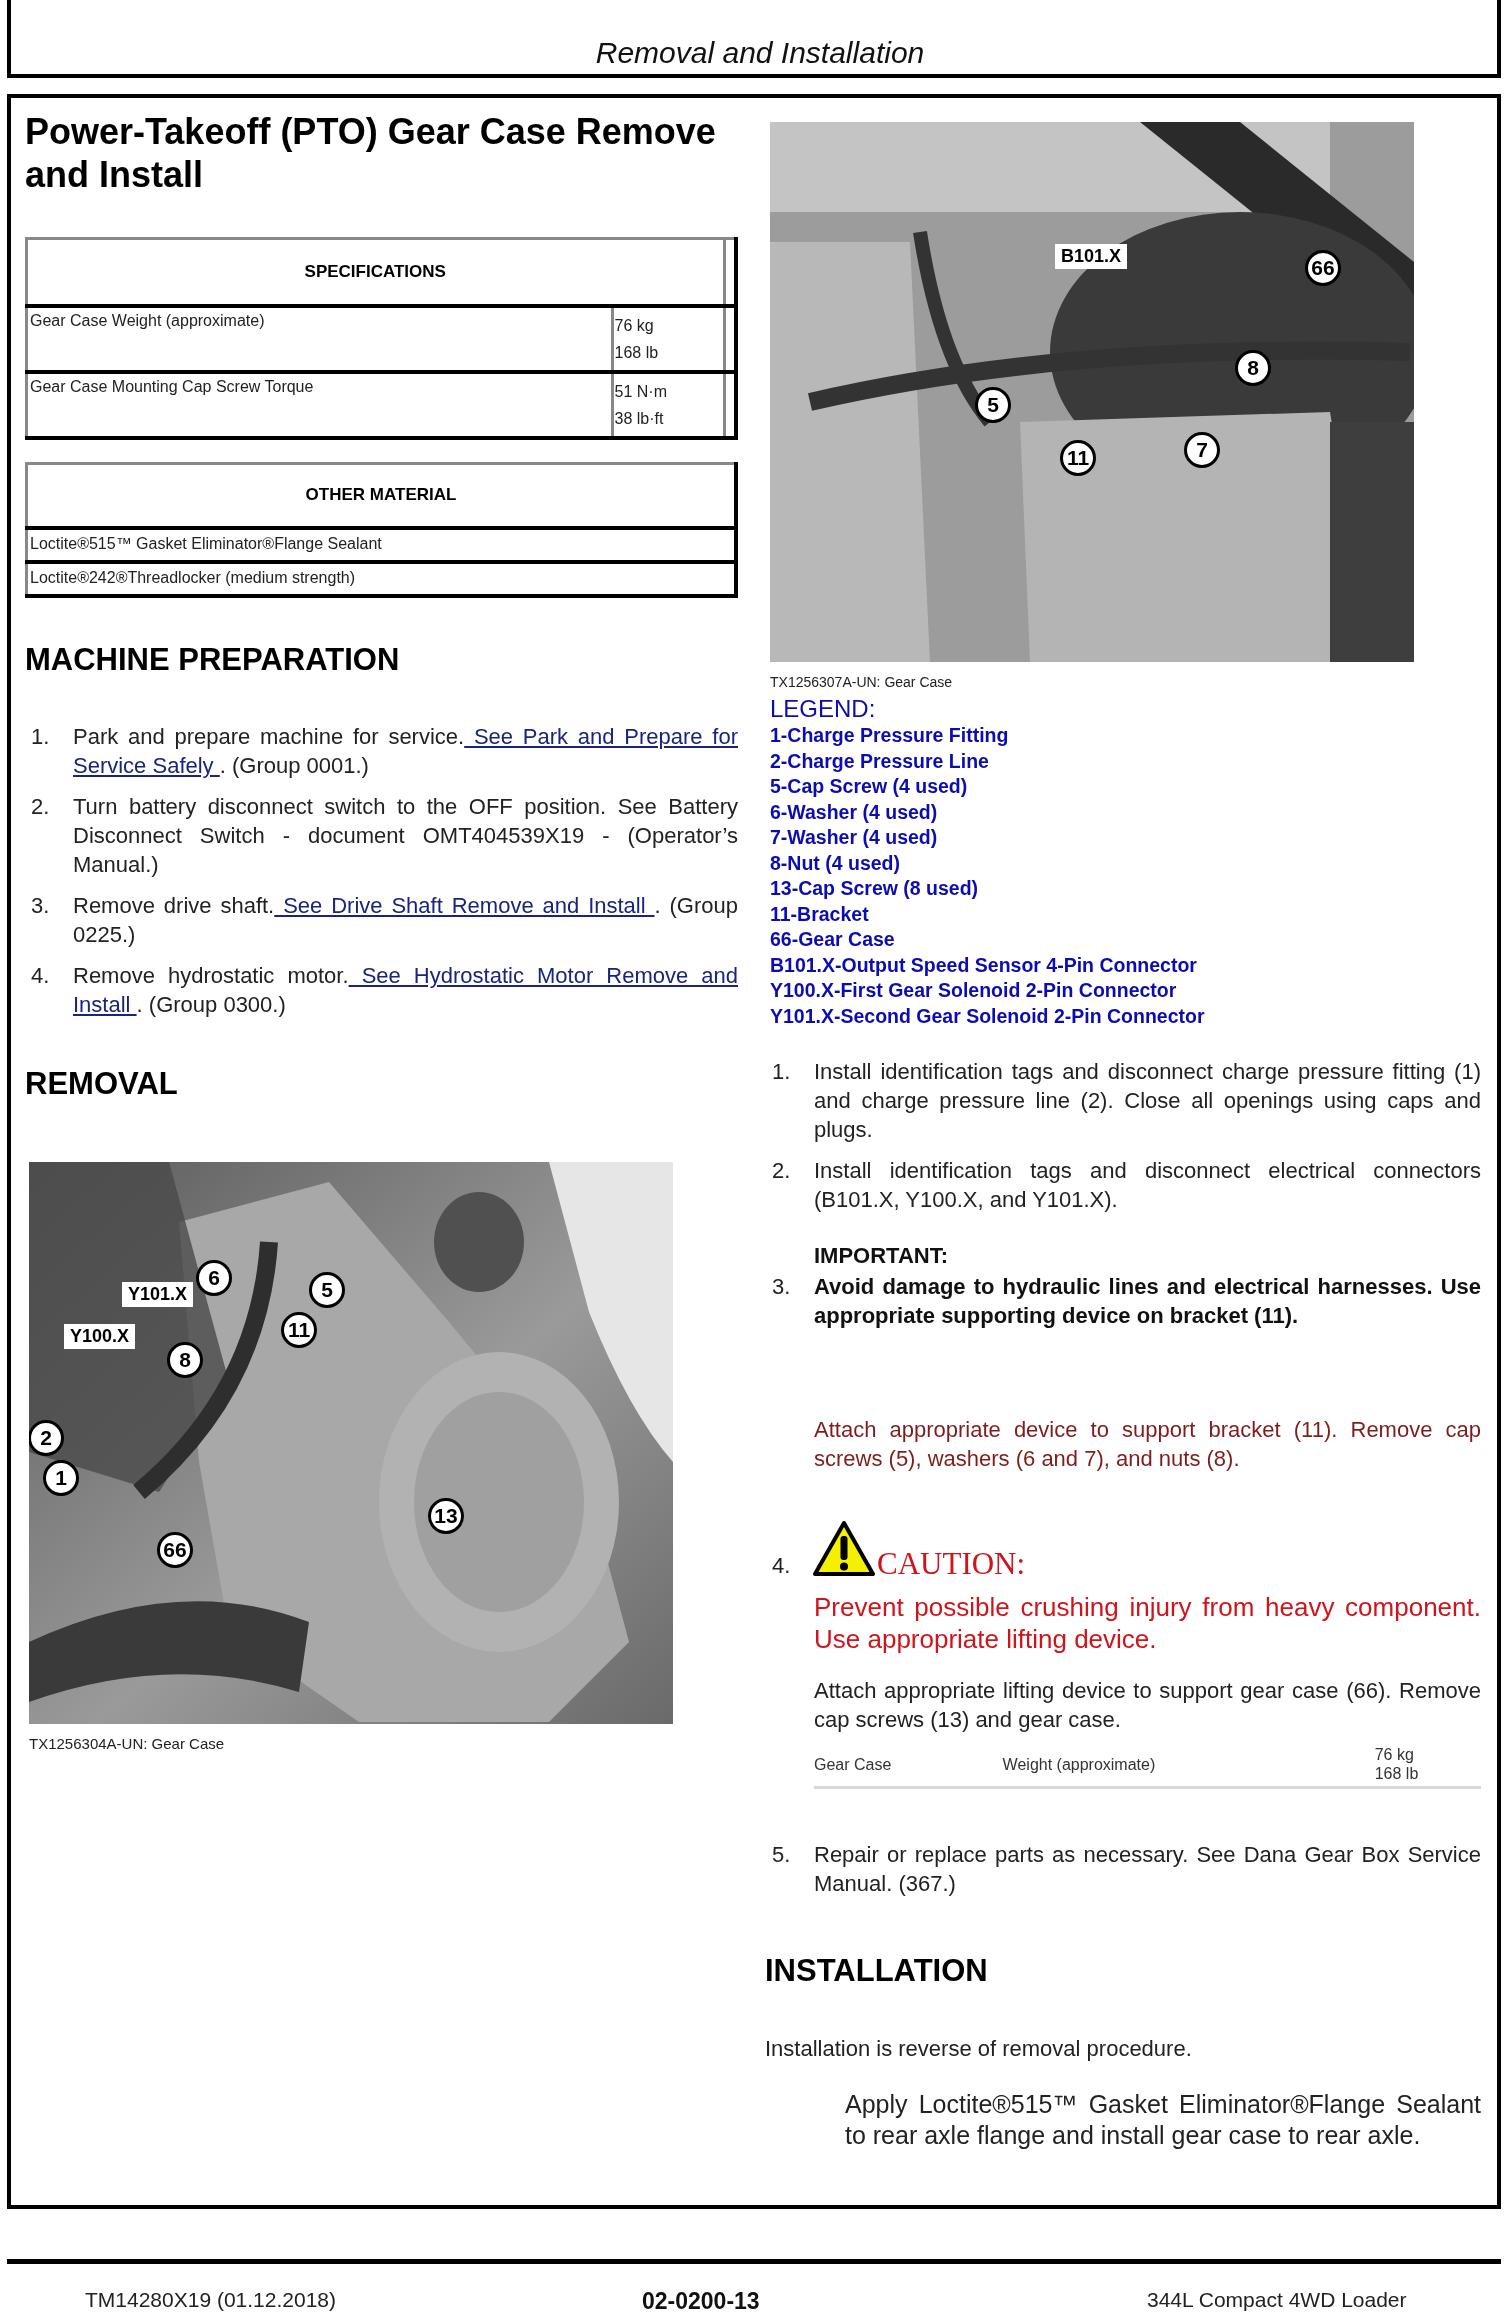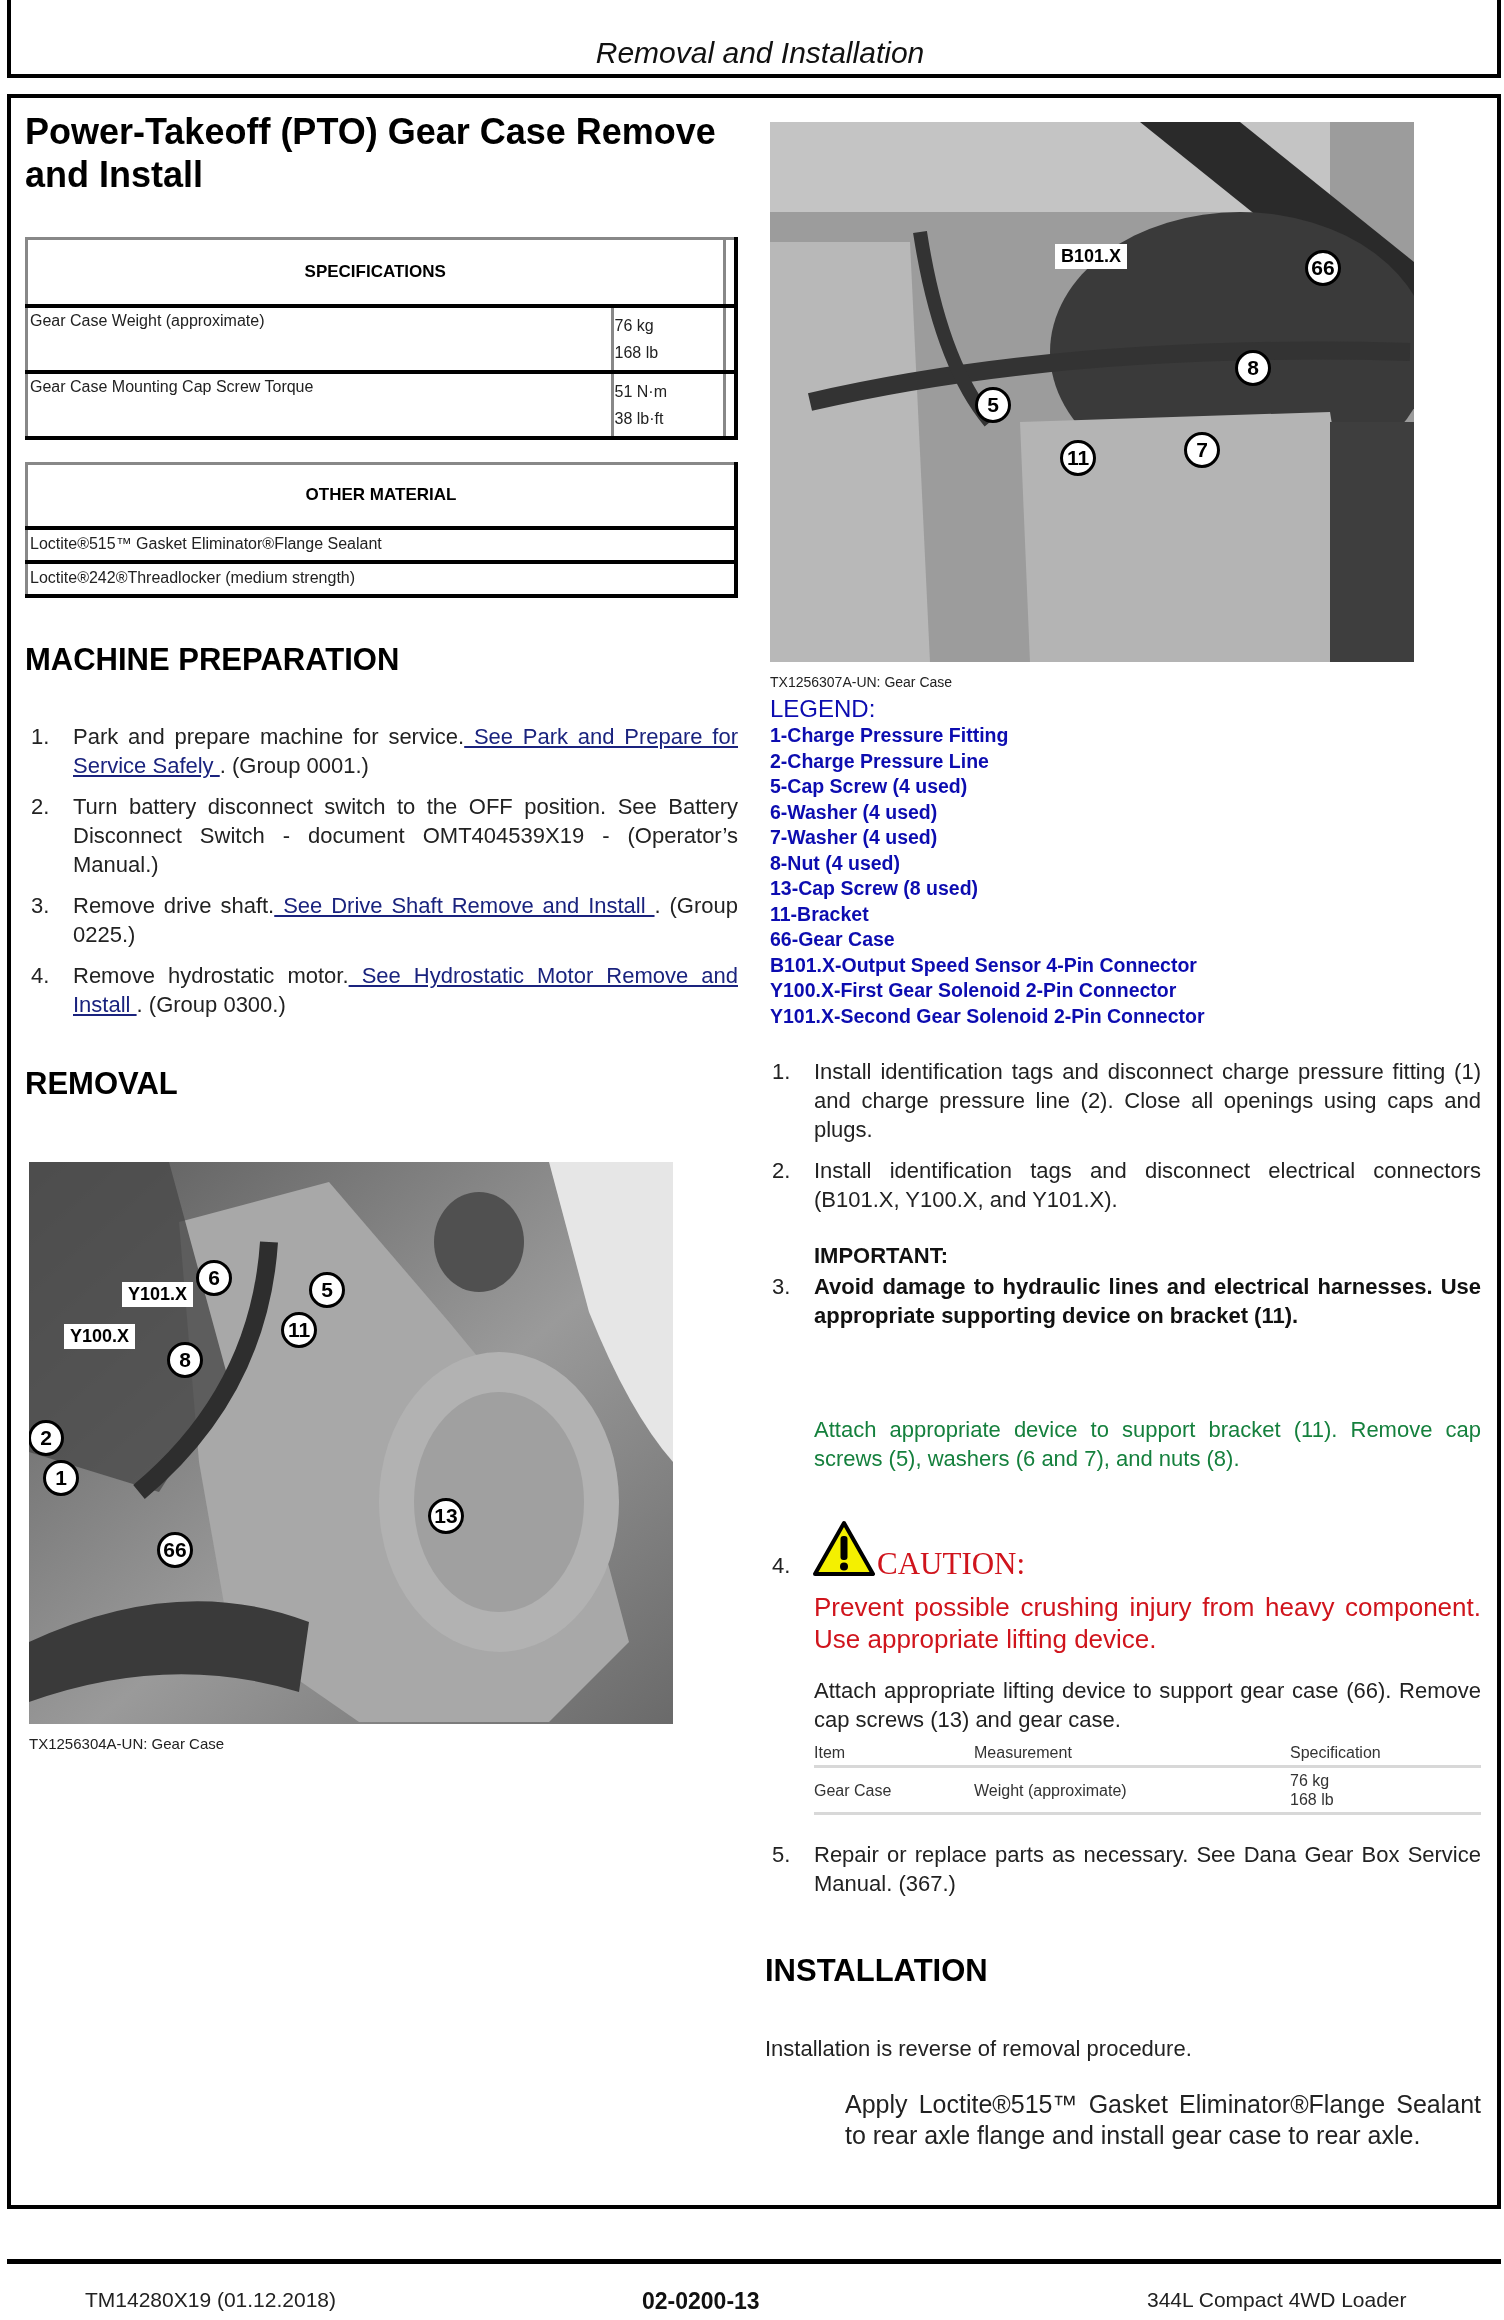--- a/index.html
+++ b/index.html
@@ -201,39 +201,34 @@
   </li>
 </ol>
 
 <div class="abs" style="left:814px; top:1243px; font-size:22px; font-weight:bold; color:#111;">IMPORTANT:</div>
 <ol class="steps" style="left:766px; top:1272px; width:715px;">
   <li>
     <span class="num" style="font-weight:normal;">3.</span>
     <span style="font-weight:bold; color:#111;">Avoid damage to hydraulic lines and electrical harnesses. Use appropriate supporting device on bracket (11).</span>
   </li>
 </ol>
-<div class="abs" style="left:814px; top:1415px; width:667px; font-size:22px; line-height:29px; text-align:justify; color:#15803d;">Attach appropriate device to support bracket (11). Remove cap screws (5), washers (6 and 7), and nuts (8).</div>
+<div class="abs" style="left:814px; top:1415px; width:667px; font-size:22px; line-height:29px; text-align:justify; color:#7f1d1d;">Attach appropriate device to support bracket (11). Remove cap screws (5), washers (6 and 7), and nuts (8).</div>
 
 <div class="abs" style="left:772px; top:1553px; font-size:22px; color:#222;">4.</div>
 <svg class="abs" style="left:812px; top:1520px;" width="64" height="58" viewBox="0 0 64 58">
   <path d="M32 3 L61 54 L3 54 Z" fill="#f4f000" stroke="#000" stroke-width="4" stroke-linejoin="round"></path>
   <rect x="28.5" y="16" width="7" height="24" rx="3" fill="#000"></rect>
   <circle cx="32" cy="46.5" r="4" fill="#000"></circle>
 </svg>
 <div class="abs redtxt" style="left:877px; top:1546px; font-size:31px;font-family:Liberation Serif, serif;">CAUTION:</div>
 <div class="abs redtxt" style="left:814px; top:1591px; width:667px; font-size:26px; line-height:32px; text-align:justify;">Prevent possible crushing injury from heavy component. Use appropriate lifting device.</div>
 <div class="abs" style="left:814px; top:1676px; width:667px; font-size:22px; line-height:29px; text-align:justify; color:#222;">Attach appropriate lifting device to support gear case (66). Remove cap screws (13) and gear case.</div>
 
 <table class="inline" style="left:814px; top:1742px; width:667px;">
   <tbody>
-      <tr>
-    <th style="width:160px;">Item</th>
-    <th style="width:316px;">Measurement</th>
-    <th>Specification</th>
-  </tr>
   <tr>
     <td>Gear Case</td>
     <td>Weight (approximate)</td>
     <td><span>76 kg</span><br><span>168 lb</span></td>
   </tr>
 </tbody>
   </table>
 
 <ol class="steps" style="left:766px; top:1840px; width:715px;">
   <li>

